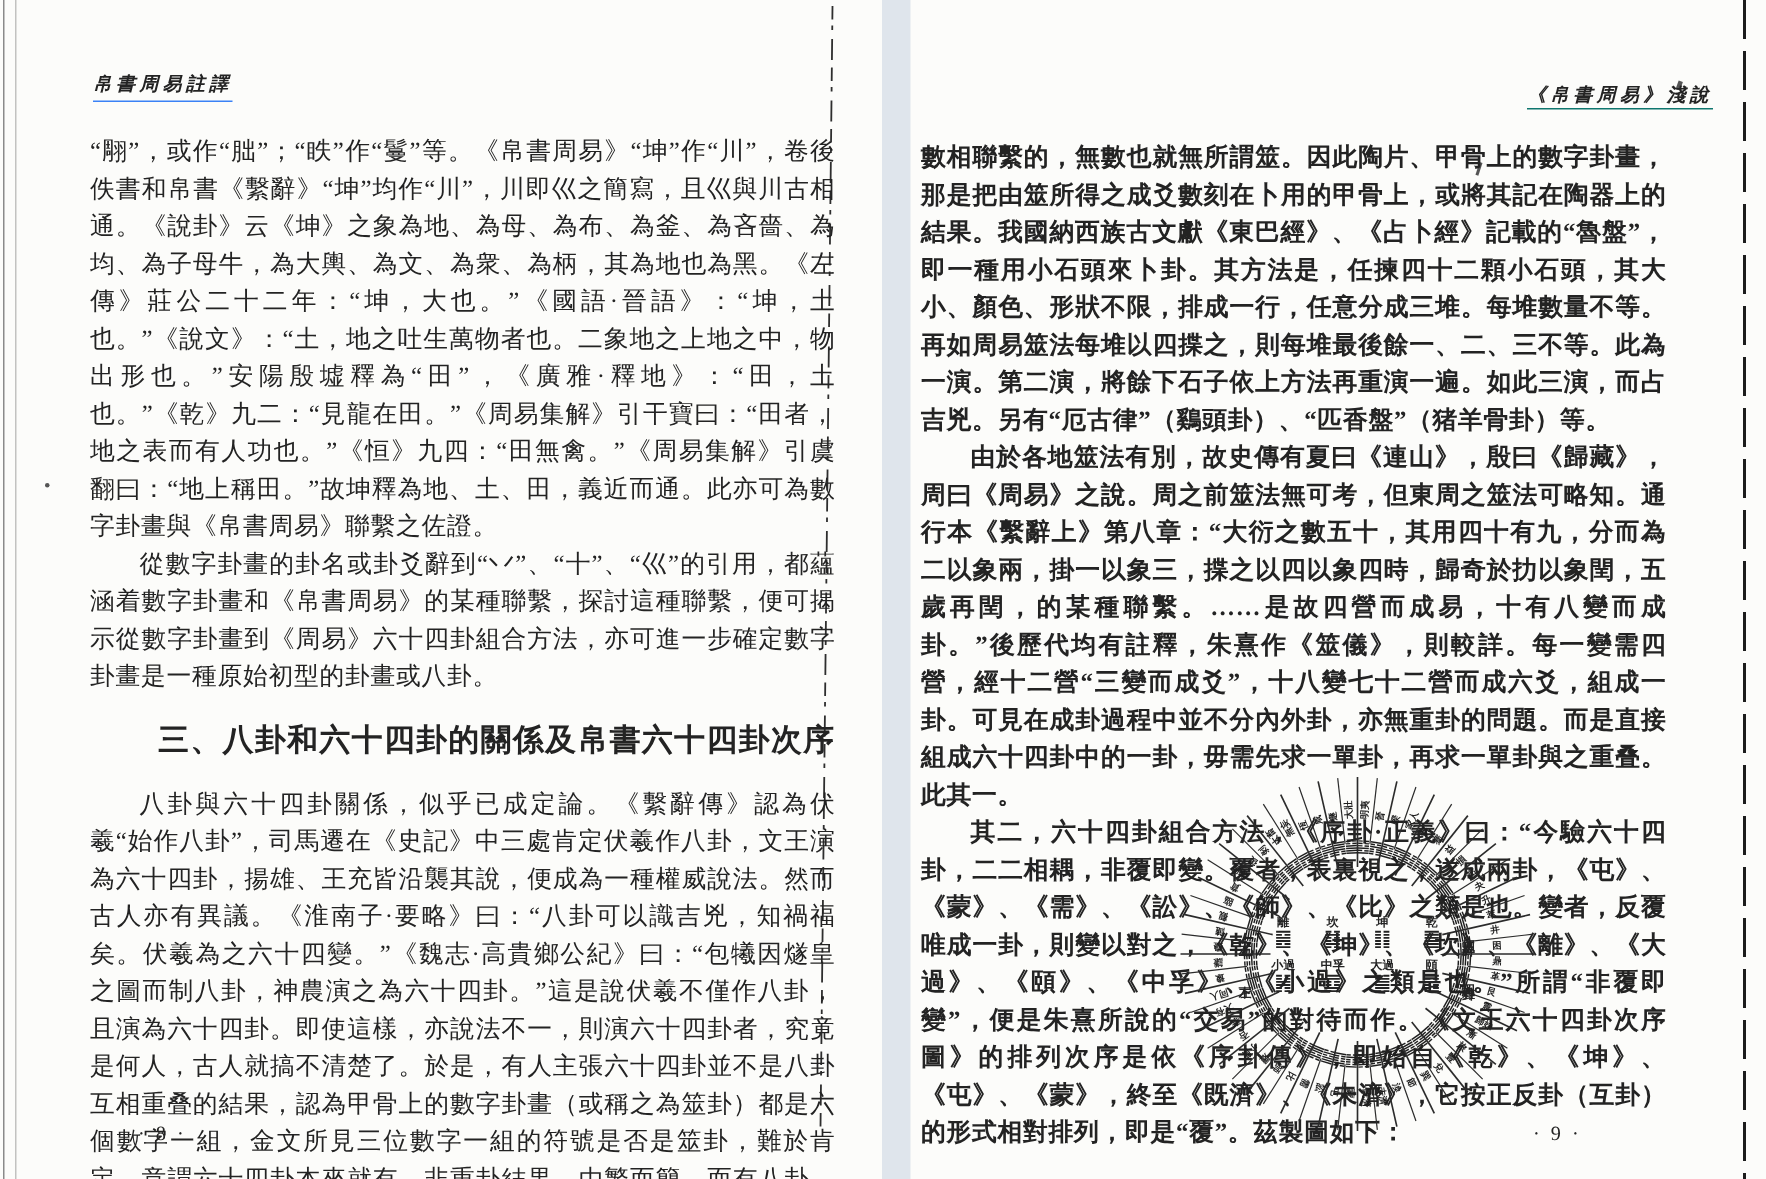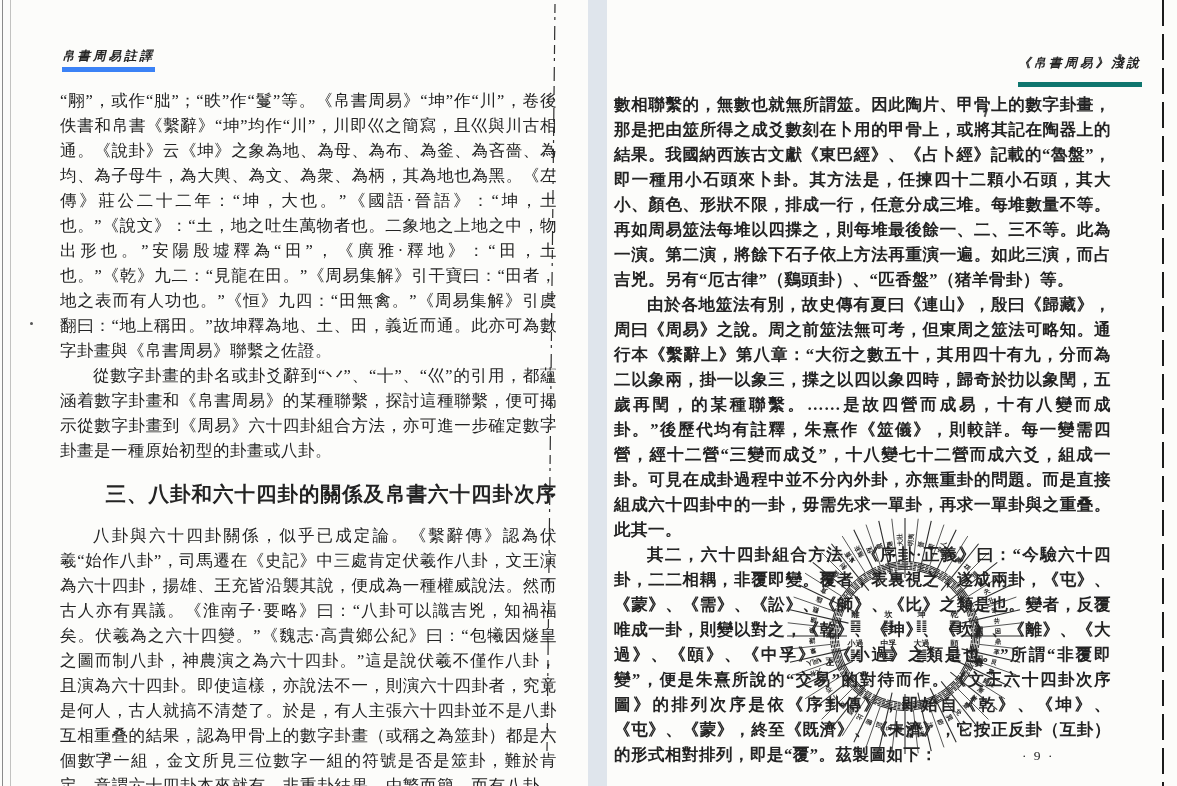--- a/index.html
+++ b/index.html
@@ -13,24 +13,24 @@
   
   .gutter{position:absolute;top:0;bottom:0;left:588px;width:19px;background:#dfe5ec;}
   
   .edge-line-far-left{position:absolute;top:0;bottom:0;left:2px;width:1px;background:#8a8a8a;}
   .edge-line-left2{position:absolute;top:0;bottom:0;left:10px;width:1px;background:#c2c2c0;}
   .edge-line-right{position:absolute;top:0;bottom:0;left:1162px;width:2px;
     background:repeating-linear-gradient(#1c1c1c 0 26px,#55555500 26px 34px);}
   .page-edge-dashed{position:absolute;left:544px;top:0;height:760px;width:12px;pointer-events:none;}
   
   .running-head{position:absolute;font-size:12.5px;font-weight:bold;letter-spacing:3px;
-    border-bottom:5px solid #3b82f6;padding-bottom:2px;font-style:italic;}
+    border-bottom:1px solid #3b82f6;padding-bottom:2px;font-style:italic;}
   .head-left{left:62px;top:48px;}
   .head-right{left:645px;top:55px;width:497px;text-align:right;border-bottom:none;}
-  .head-right .hr-inner{display:inline-block;border-bottom:5px solid #0f766e;padding-bottom:10px;}
+  .head-right .hr-inner{display:inline-block;border-bottom:1px solid #0f766e;padding-bottom:0;}
   
   .col{position:absolute;width:497px;font-size:16.5px;line-height:25px;
     text-align:justify;letter-spacing:0.5px;}
   .col-left{left:60px;top:88px;}
   .col-right{left:614px;top:92px;font-weight:bold;}
   .col p{margin:0;}
   .indent{text-indent:2em;}
   .section-heading{font-size:20.5px;font-weight:bold;text-align:right;text-indent:0;
     letter-spacing:1px;margin:16px 0 14px 0 !important;line-height:30px;}
   

